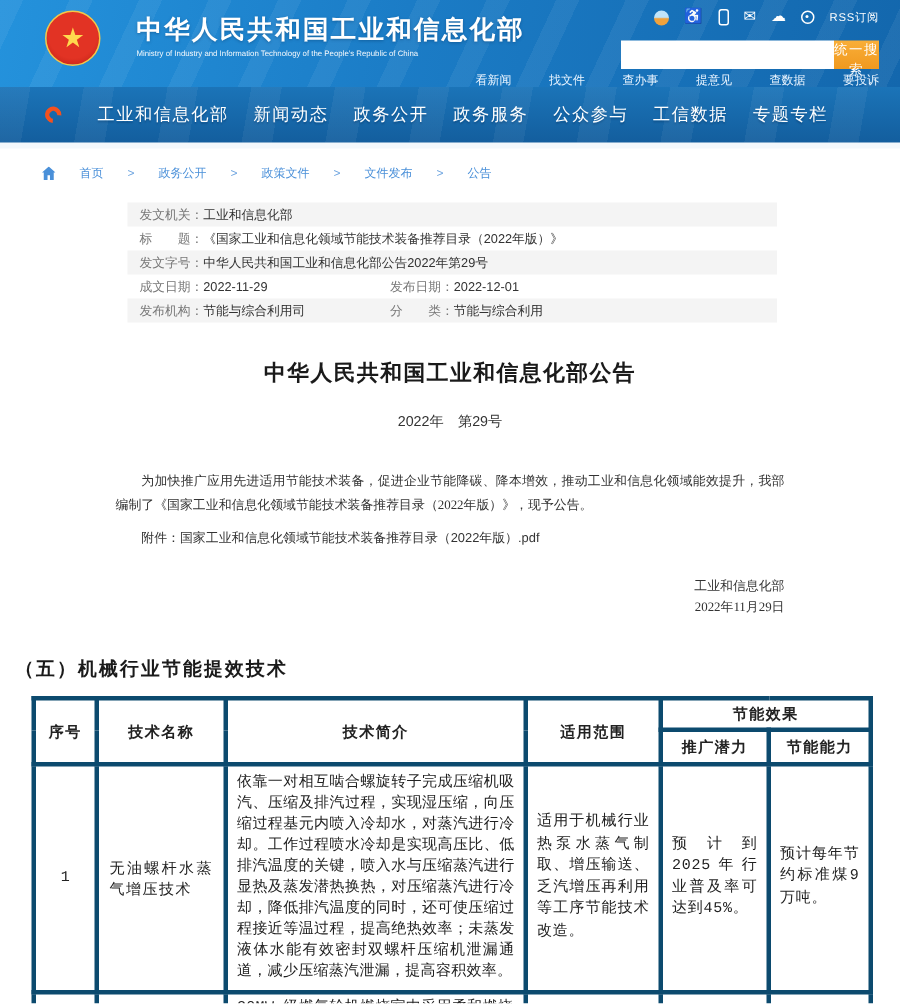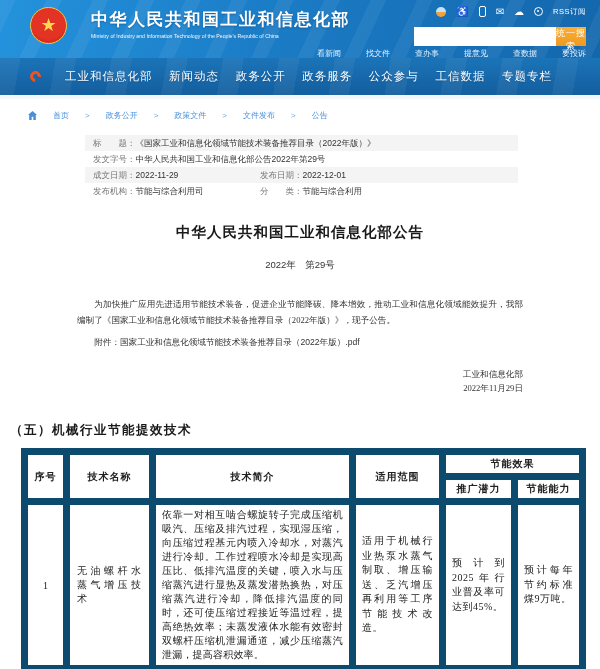--- a/index.html
+++ b/index.html
@@ -65,21 +65,21 @@
   .doc-body { margin-top:25px; font-family:"Liberation Serif", serif; font-size:8.6px; line-height:15.5px; text-indent:2em; text-align:justify; color:#333; }
   .doc-attach { margin-top:7px; font-family:Liberation Sans, sans-serif; font-size:8.6px; line-height:15px; text-indent:2em; color:#333; }
   .doc-attach a { color:#333; text-decoration:none; }
   .doc-sign { margin-top:17px; text-align:right; font-family:"Liberation Serif", serif; font-size:8.6px; line-height:14px; color:#333; }
 
   .section-heading { margin:27px 0 0 10px; font-size:12.5px; font-weight:bold; color:#1a1a1a; letter-spacing:1.5px; }
 
   
   .tech-table { margin:9px 0 0 21px; width:558px; border-collapse:collapse; table-layout:fixed;
     font-family:"Liberation Serif", serif; font-size:10px; color:#222; }
-  .tech-table th, .tech-table td { border:7px solid #0c4a6e; padding:2px 5px; }
+  .tech-table th, .tech-table td { border:3px solid #0c4a6e; padding:2px 5px;font-family:Liberation Mono, monospace; }
   .tech-table th { font-weight:bold; text-align:center; letter-spacing:1px; }
   .tech-table thead tr:first-child th { height:20px; }
   .tech-table thead tr:last-child th { height:23px; }
   td.c-no { text-align:center; }
   td.c-name { text-align:justify; letter-spacing:1px; padding:3px 7px; }
   td.c-intro { text-align:justify; line-height:14px; padding:3px 6px; letter-spacing:.2px; }
   td.c-scope, td.c-pot, td.c-cap { text-align:justify; line-height:14.5px; padding:3px 6px; letter-spacing:.5px; }
   tr.row-main { height:152px; }
   tr.row-partial td { vertical-align:top; height:60px; }
 </style>
@@ -145,20 +145,23 @@
     <a href="#">政务公开</a>
     <span class="crumb-sep">&gt;</span>
     <a href="#">政策文件</a>
     <span class="crumb-sep">&gt;</span>
     <a href="#">文件发布</a>
     <span class="crumb-sep">&gt;</span>
     <a href="#">公告</a>
   </div>
 
   <div class="meta">
+    <div class="meta-row">
+      <span class="m-label">发文机关：</span><span class="m-value">工业和信息化部</span>
+    </div>
     <div class="meta-row">
       <span class="m-label">标　　题：</span><span class="m-value">《国家工业和信息化领域节能技术装备推荐目录（2022年版）》</span>
     </div>
     <div class="meta-row">
       <span class="m-label">发文字号：</span><span class="m-value">中华人民共和国工业和信息化部公告2022年第29号</span>
     </div>
     <div class="meta-row">
       <span class="pair1"><span class="m-label">成文日期：</span><span class="m-value">2022-11-29</span></span><span class="m-label">发布日期：</span><span class="m-value">2022-12-01</span>
     </div>
     <div class="meta-row">

